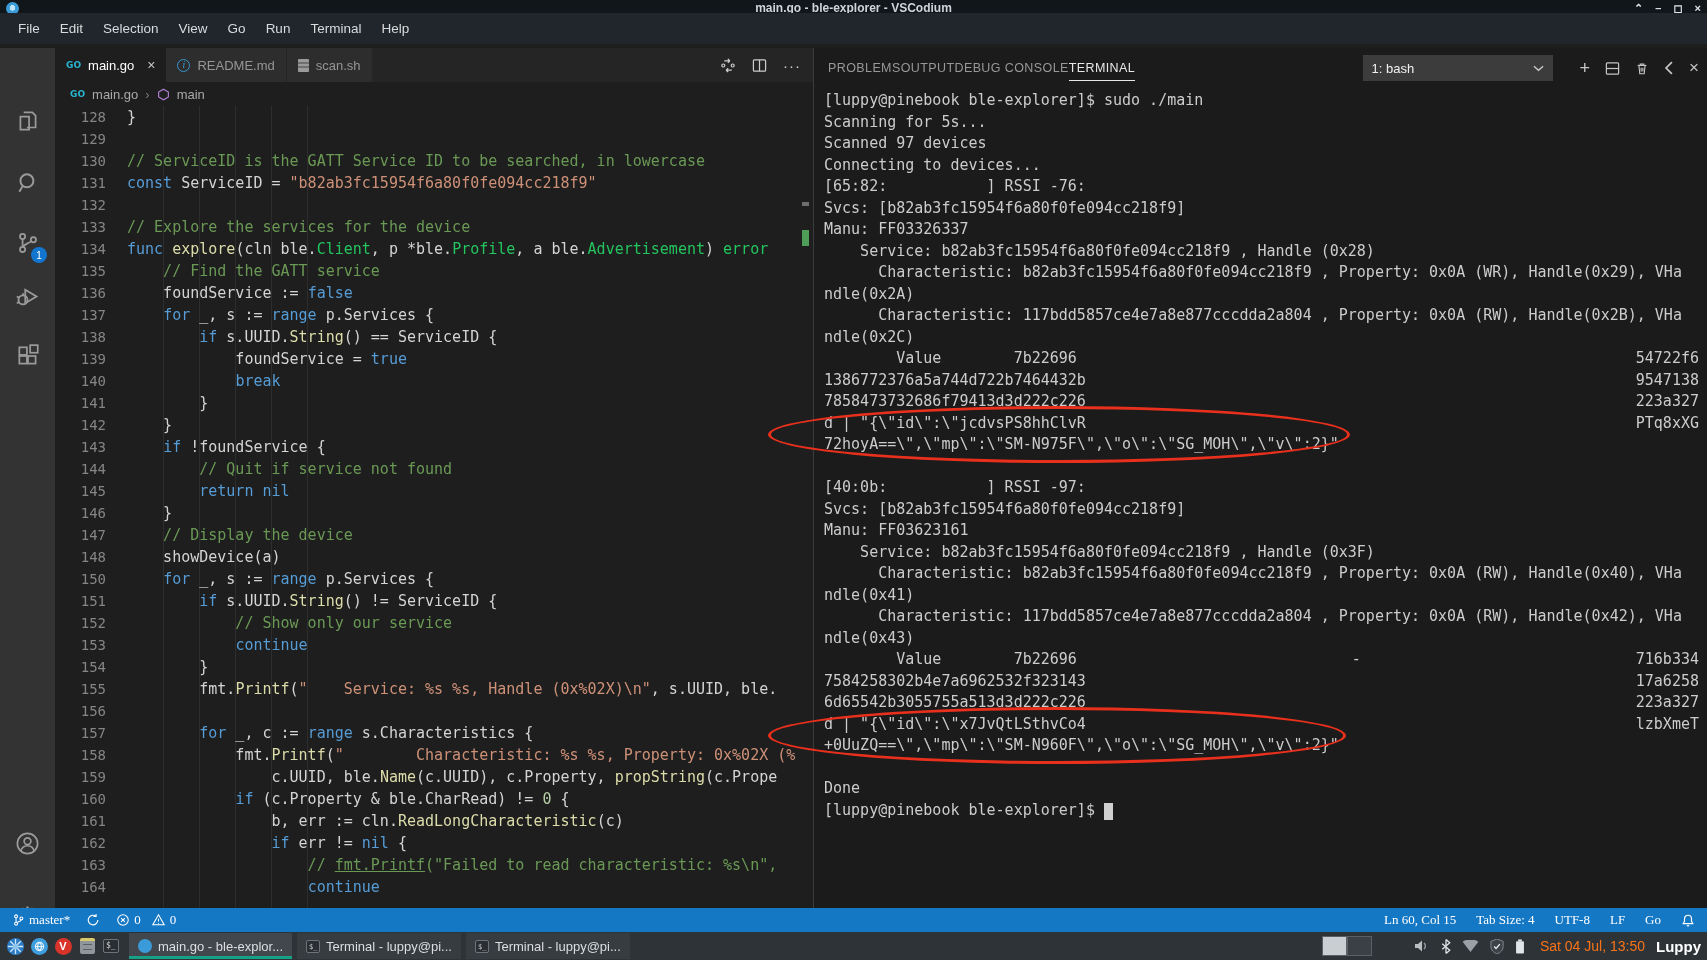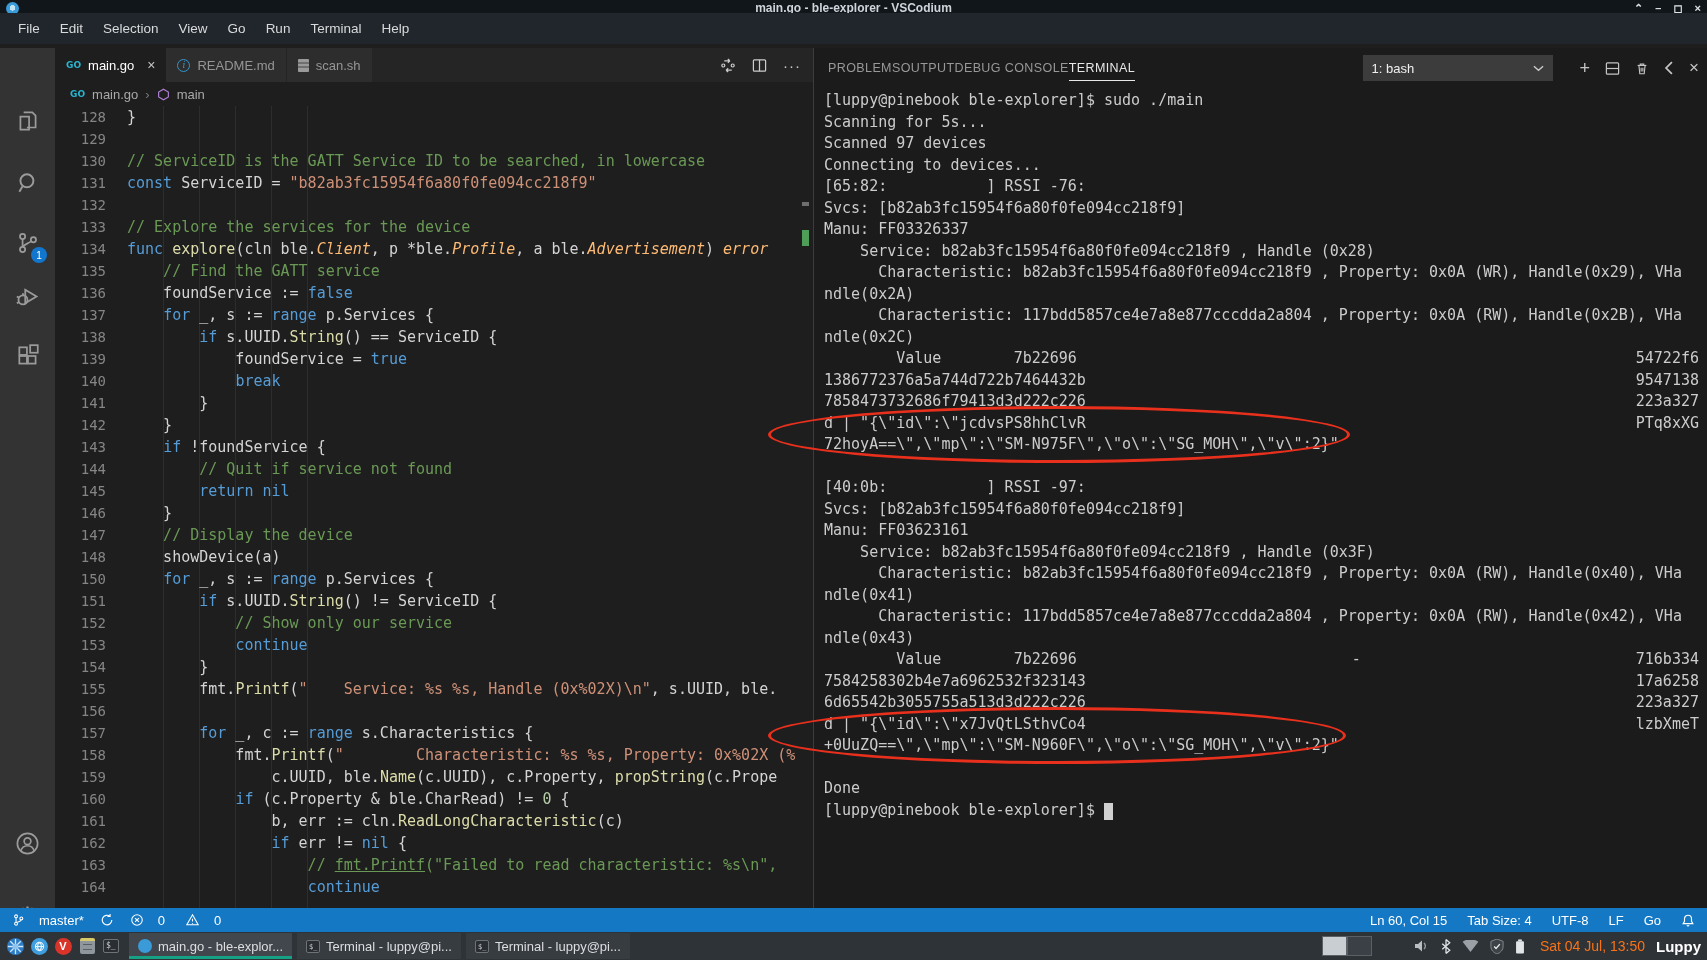--- a/index.html
+++ b/index.html
@@ -42,21 +42,21 @@
   .crumb-sep { color:#7a7a7a; }
 
   .code { position:absolute; left:0; top:58px; width:758px; height:802px; overflow:hidden; }
   .guides { position:absolute; left:108px; top:0; width:160px; height:100%;
             background:repeating-linear-gradient(to right, #2d2d2d 0 1px, transparent 1px 36px); }
   .code-line { position:relative; display:flex; height:22px; line-height:22px; white-space:pre;
                font-family:"DejaVu Sans Mono",monospace; font-size:15px; }
   .code-line:first-child { margin-top:-11px; }
   .line-num { flex:none; width:72px; padding-right:21px; text-align:right; color:#858585; font-size:14px; }
   .tk-p { color:#d4d4d4; } .tk-k { color:#569cd6; } .tk-c { color:#6a9955; } .tk-s { color:#ce9178; }
-  .tk-f { color:#dcdcaa; } .tk-t { color:#fdba74;font-style:italic; } .tk-n { color:#b5cea8; }
+  .tk-f { color:#dcdcaa; } .tk-t { color:#22c55e; } .tk-n { color:#b5cea8; }
   .tk-cu { color:#6a9955; text-decoration:underline; }
   .ruler-mark-grey { position:absolute; right:4px; top:154px; width:7px; height:4px; background:#6e6e6e; }
   .ruler-mark-green { position:absolute; right:4px; top:182px; width:7px; height:16px; background:#4f9e58; }
 
   
   .panel { position:absolute; left:813px; top:48px; width:894px; height:860px; background:#1b1b1c; border-left:1px solid #3c3c3c; }
   .panel-header { height:40px; display:flex; align-items:center; padding:0 8px 0 14px; }
   .panel-tabs { display:flex; }
   .panel-tab { font-size:12.5px; letter-spacing:.4px; color:#989898; padding:6px 0 5px 0; }
   .panel-tab.active { color:#e7e7e7; border-bottom:1px solid #e7e7e7; }
@@ -73,21 +73,21 @@
   .t-mid { flex:1; text-align:center; }
   .t-right { margin-left:auto; white-space:pre; }
   .t-cursor { display:inline-block; width:9px; height:17px; background:#d0d0d0; transform:translateY(3px); }
 
   .red-oval { position:absolute; border:3px solid var(--annot,#e8301c); border-radius:50%; pointer-events:none; z-index:40; }
 
   
   .statusbar { position:absolute; left:0; top:908px; width:1707px; height:24px; background:var(--sbblue,#1578c4);
                display:flex; align-items:center; padding:0 12px; color:#ffffff; font-size:13px; }
   .sb-left { display:flex; align-items:center; gap:16px; }
-  .sb-item { display:flex; align-items:center; gap:14px; color:#ffffff; }
+  .sb-item { display:flex; align-items:center; gap:4px; color:#ffffff;font-family:Liberation Serif, serif; }
   .sb-right { margin-left:auto; display:flex; align-items:center; gap:20px; }
 
   
   .taskbar { position:absolute; left:0; top:932px; width:1707px; height:28px; background:#2e3338; display:flex; align-items:center; padding:0 6px 0 4px; }
   .launcher-icon { width:22px; height:22px; display:flex; align-items:center; justify-content:center; margin-right:2px; }
   .circle-ic { width:17px; height:17px; border-radius:50%; display:flex; align-items:center; justify-content:center;
                color:#fff; font-size:11px; font-weight:bold; }
   .cabinet-ic { width:15px; height:16px; border-radius:2px; background:linear-gradient(#d8c96a 0 3px, #8f969c 3px 100%); position:relative; }
   .cabinet-ic::after { content:""; position:absolute; left:3px; right:3px; top:6px; height:1px; background:#5a6066; box-shadow:0 5px 0 #5a6066; }
   .term-ic { width:16px; height:14px; background:#2a2e32; border:1px solid #6d7378; border-radius:2px; color:#cfd3d6;

